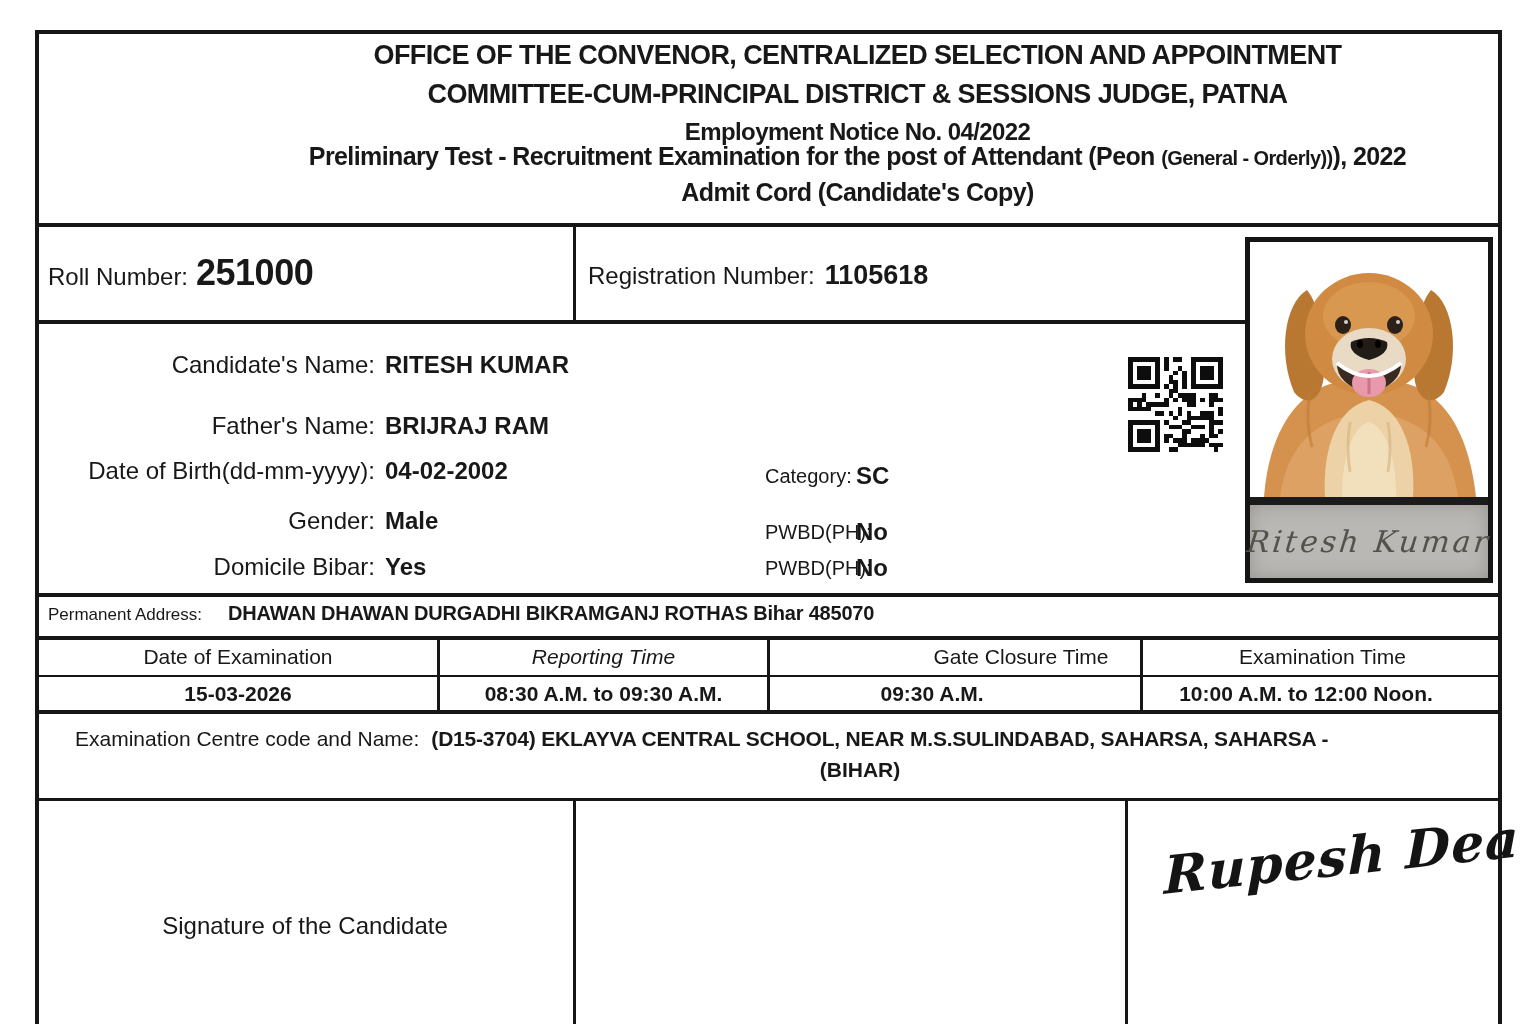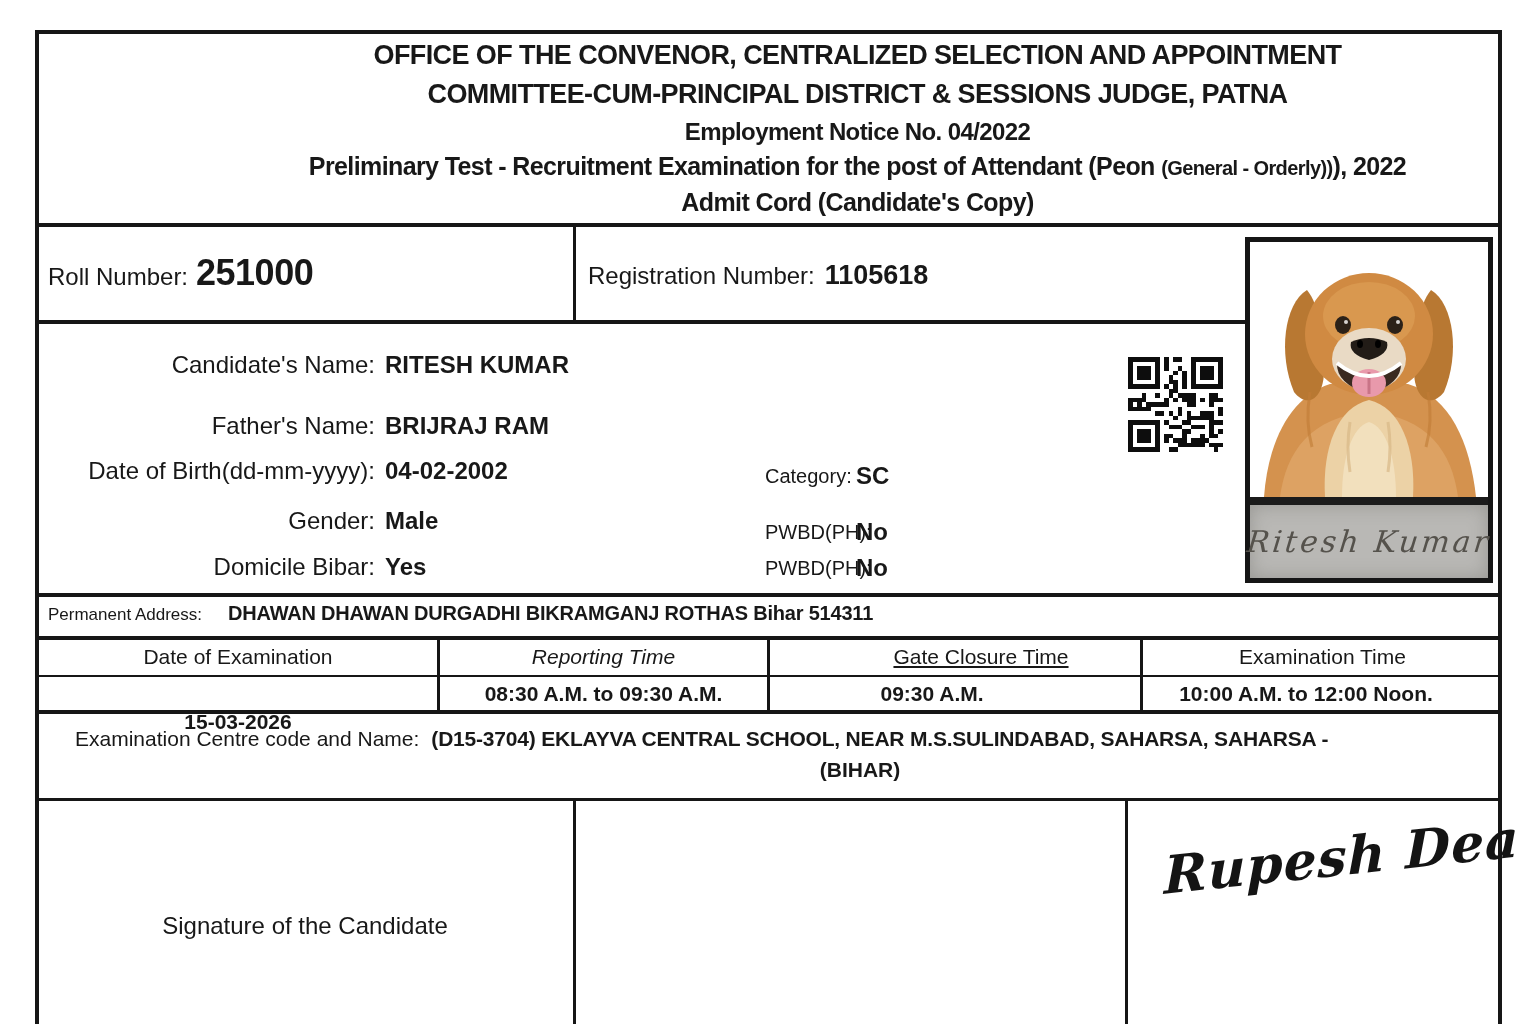--- a/index.html
+++ b/index.html
@@ -11,21 +11,21 @@
   
   .doc-border { position:absolute; left:35px; top:30px; width:1467px; height:994px;
                 border:4px solid #161616; border-bottom:none; }
 
   
   .header { position:absolute; left:215px; top:36px; width:1285px; text-align:center;
             letter-spacing:-0.6px; line-height:1.0; }
   .h-l1 { font-size:27px; font-weight:bold; margin-top:6px; }
   .h-l2 { font-size:27px; font-weight:bold; margin-top:12px; }
   .h-l3 { font-size:24px; font-weight:bold; margin-top:12px; }
-  .h-l4 { font-size:25px; font-weight:bold; margin-top:10px; }
+  .h-l4 { font-size:25px; font-weight:bold; }
   .h-l4 .small { font-size:20px; }
   .h-l5 { font-size:25px; font-weight:bold; margin-top:11px; }
 
   .baseline-row { position:absolute; display:flex; align-items:baseline; white-space:nowrap; }
   .lbl { font-size:24px; font-weight:normal; }
   .val-big { font-size:36px; font-weight:bold; margin-left:8px; letter-spacing:-0.5px; }
   .val-med { font-size:27px; font-weight:bold; margin-left:10px;text-align:right; }
 
   .cand-label { position:absolute; left:35px; width:340px; text-align:right; font-size:24px; line-height:30px; white-space:nowrap; }
   .cand-value { position:absolute; left:385px; font-size:24px; font-weight:bold; line-height:30px; white-space:nowrap; }
@@ -374,36 +374,36 @@
   </div>
   <div class="photo-divider"></div>
   <div class="photo-strip">
     <span class="hw-caption">Ritesh Kumar</span>
   </div>
 </div>
 
 <div class="hline" style="left:35px; top:593px; width:1467px; height:4px;"></div>
 <div class="addr-row">
   <span class="addr-lbl">Permanent Address:</span>
-  <span class="addr-val">DHAWAN DHAWAN DURGADHI BIKRAMGANJ ROTHAS Bihar 514311</span>
+  <span class="addr-val">DHAWAN DHAWAN DURGADHI BIKRAMGANJ ROTHAS Bihar 485070</span>
 </div>
 
 <div class="hline" style="left:35px; top:636px; width:1467px; height:4px;"></div>
 <div class="hline" style="left:35px; top:675px; width:1467px; height:2px;"></div>
 <div class="hline" style="left:35px; top:710px; width:1467px; height:4px;"></div>
 <div class="vline" style="left:437px; top:636px; width:3px; height:78px;"></div>
 <div class="vline" style="left:767px; top:636px; width:3px; height:78px;"></div>
 <div class="vline" style="left:1140px; top:636px; width:3px; height:78px;"></div>
 
 <div class="th" style="left:39px;  width:398px;">Date of Examination</div>
 <div class="th" style="left:440px; width:327px;font-style:italic;">Reporting Time</div>
-<div class="th" style="left:770px; width:422px;text-decoration:underline;">Gate Closure Time</div>
+<div class="th" style="left:810px; width:422px;">Gate Closure Time</div>
 <div class="th" style="left:1143px;width:359px;">Examination Time</div>
 
-<div class="td" style="left:39px;  width:398px;margin-top:28px;">15-03-2026</div>
+<div class="td" style="left:39px;  width:398px;">15-03-2026</div>
 <div class="td" style="left:440px; width:327px;">08:30 A.M. to 09:30 A.M.</div>
 <div class="td" style="left:770px; width:324px;">09:30 A.M.</div>
 <div class="td" style="left:1143px;width:326px;">10:00 A.M. to 12:00 Noon.</div>
 
 <div class="centre-line1">
   <span>Examination Centre code and Name:</span><b>(D15-3704)  EKLAYVA CENTRAL SCHOOL, NEAR M.S.SULINDABAD, SAHARSA, SAHARSA -</b>
 </div>
 <div class="centre-line2">
   <span>(BIHAR)</span>
 </div>

